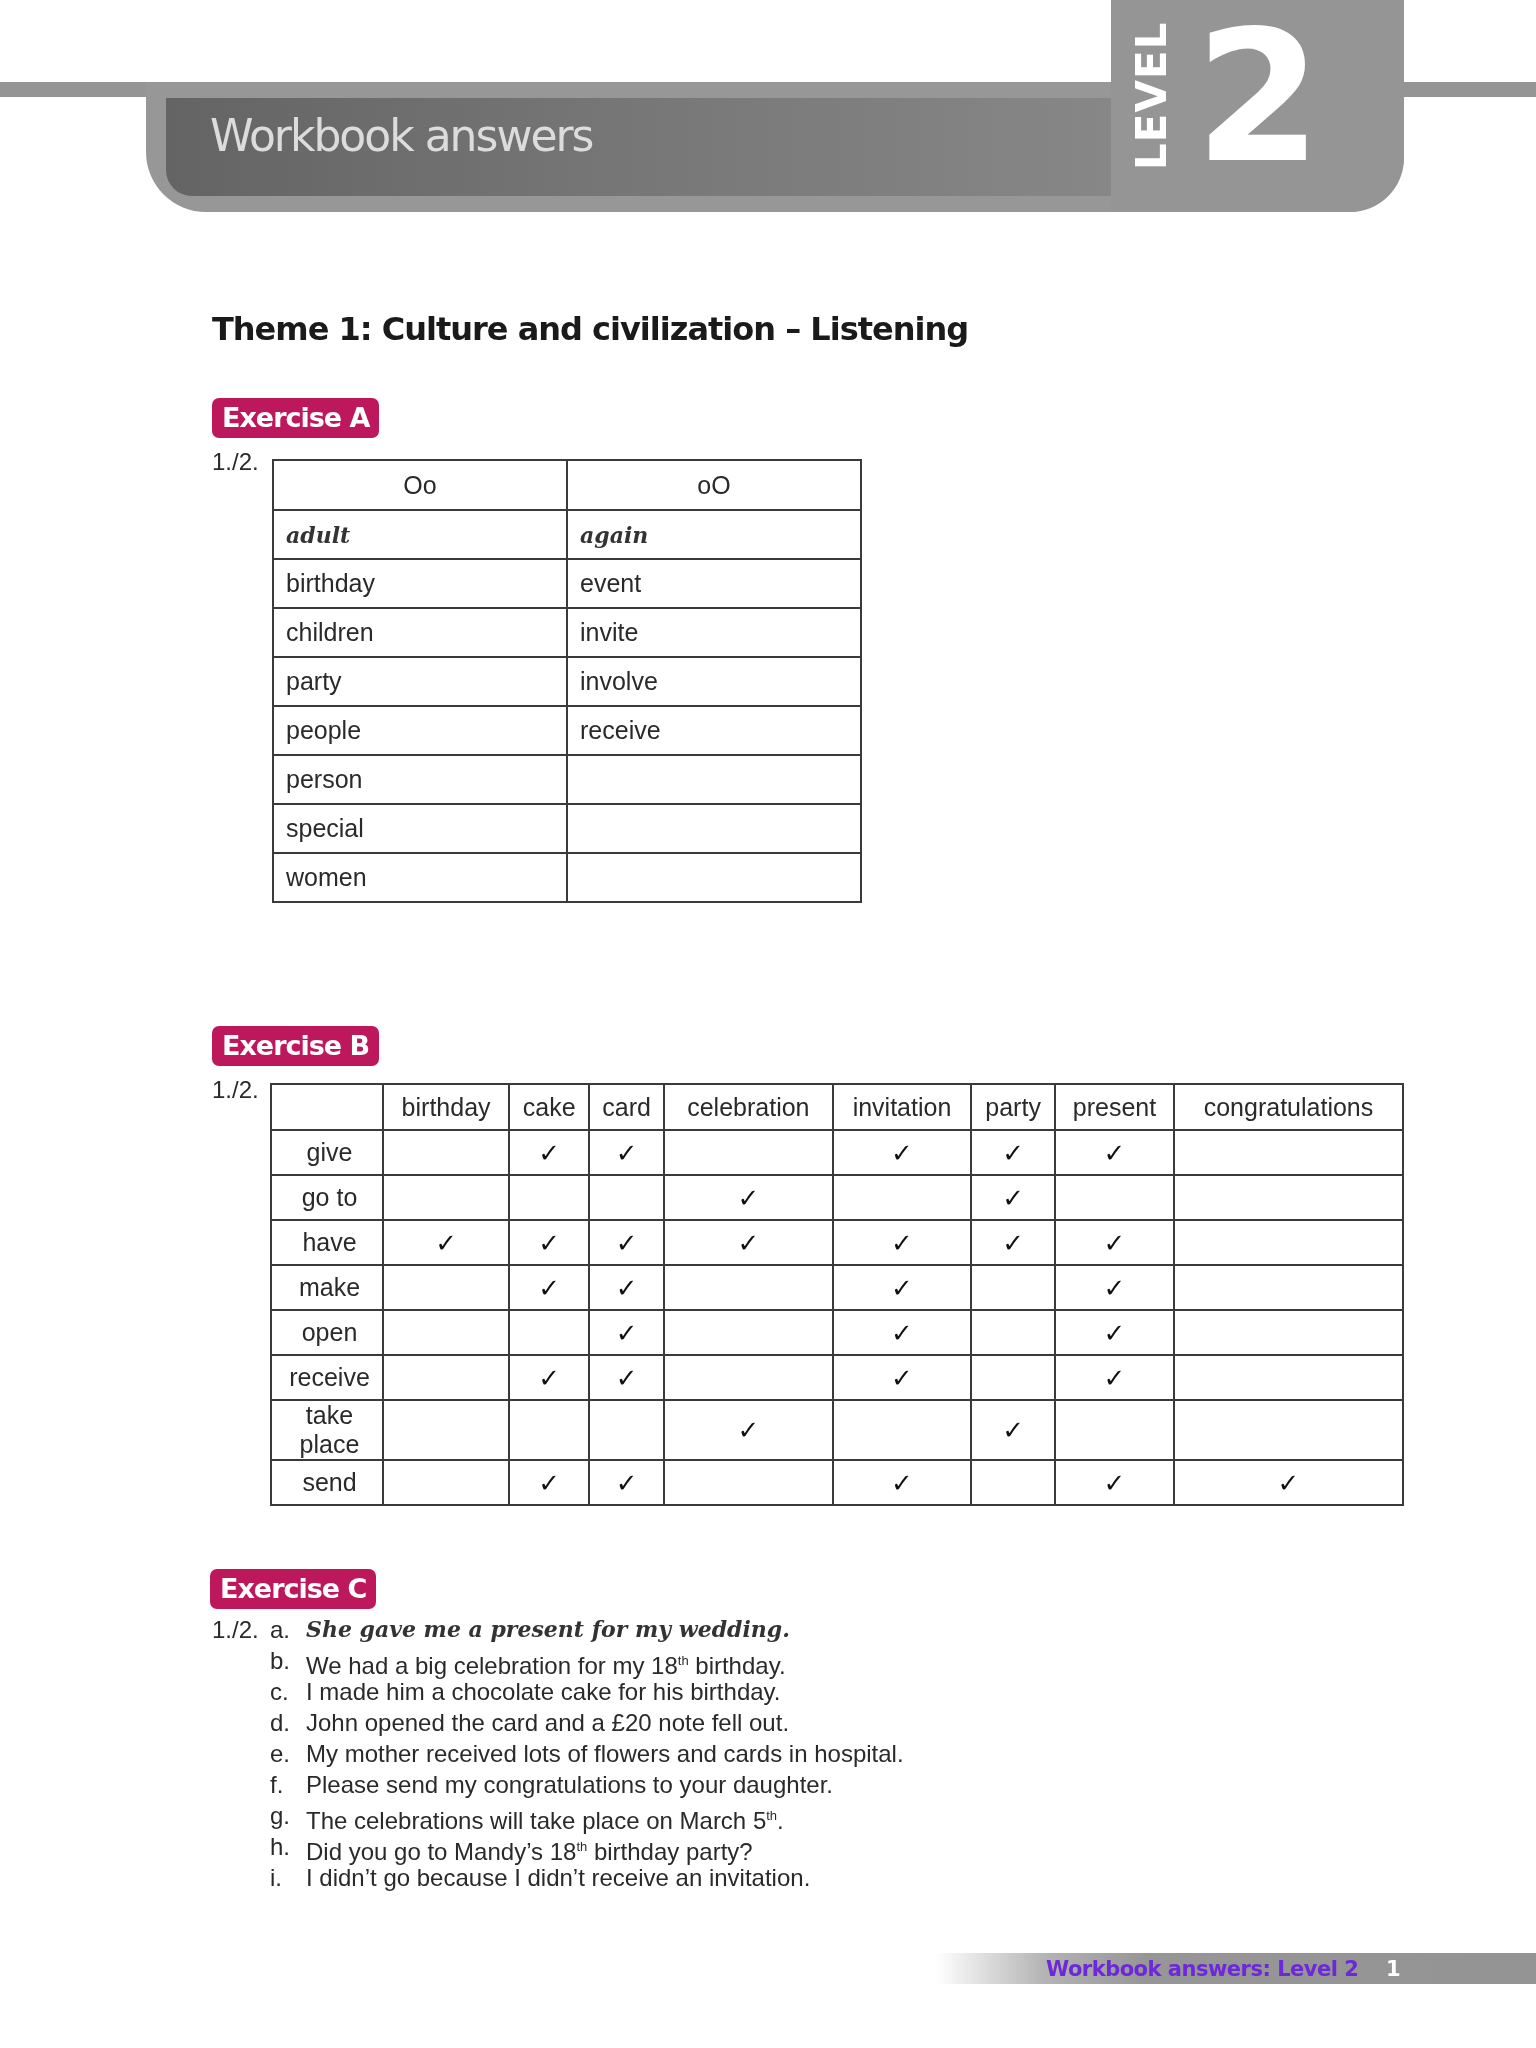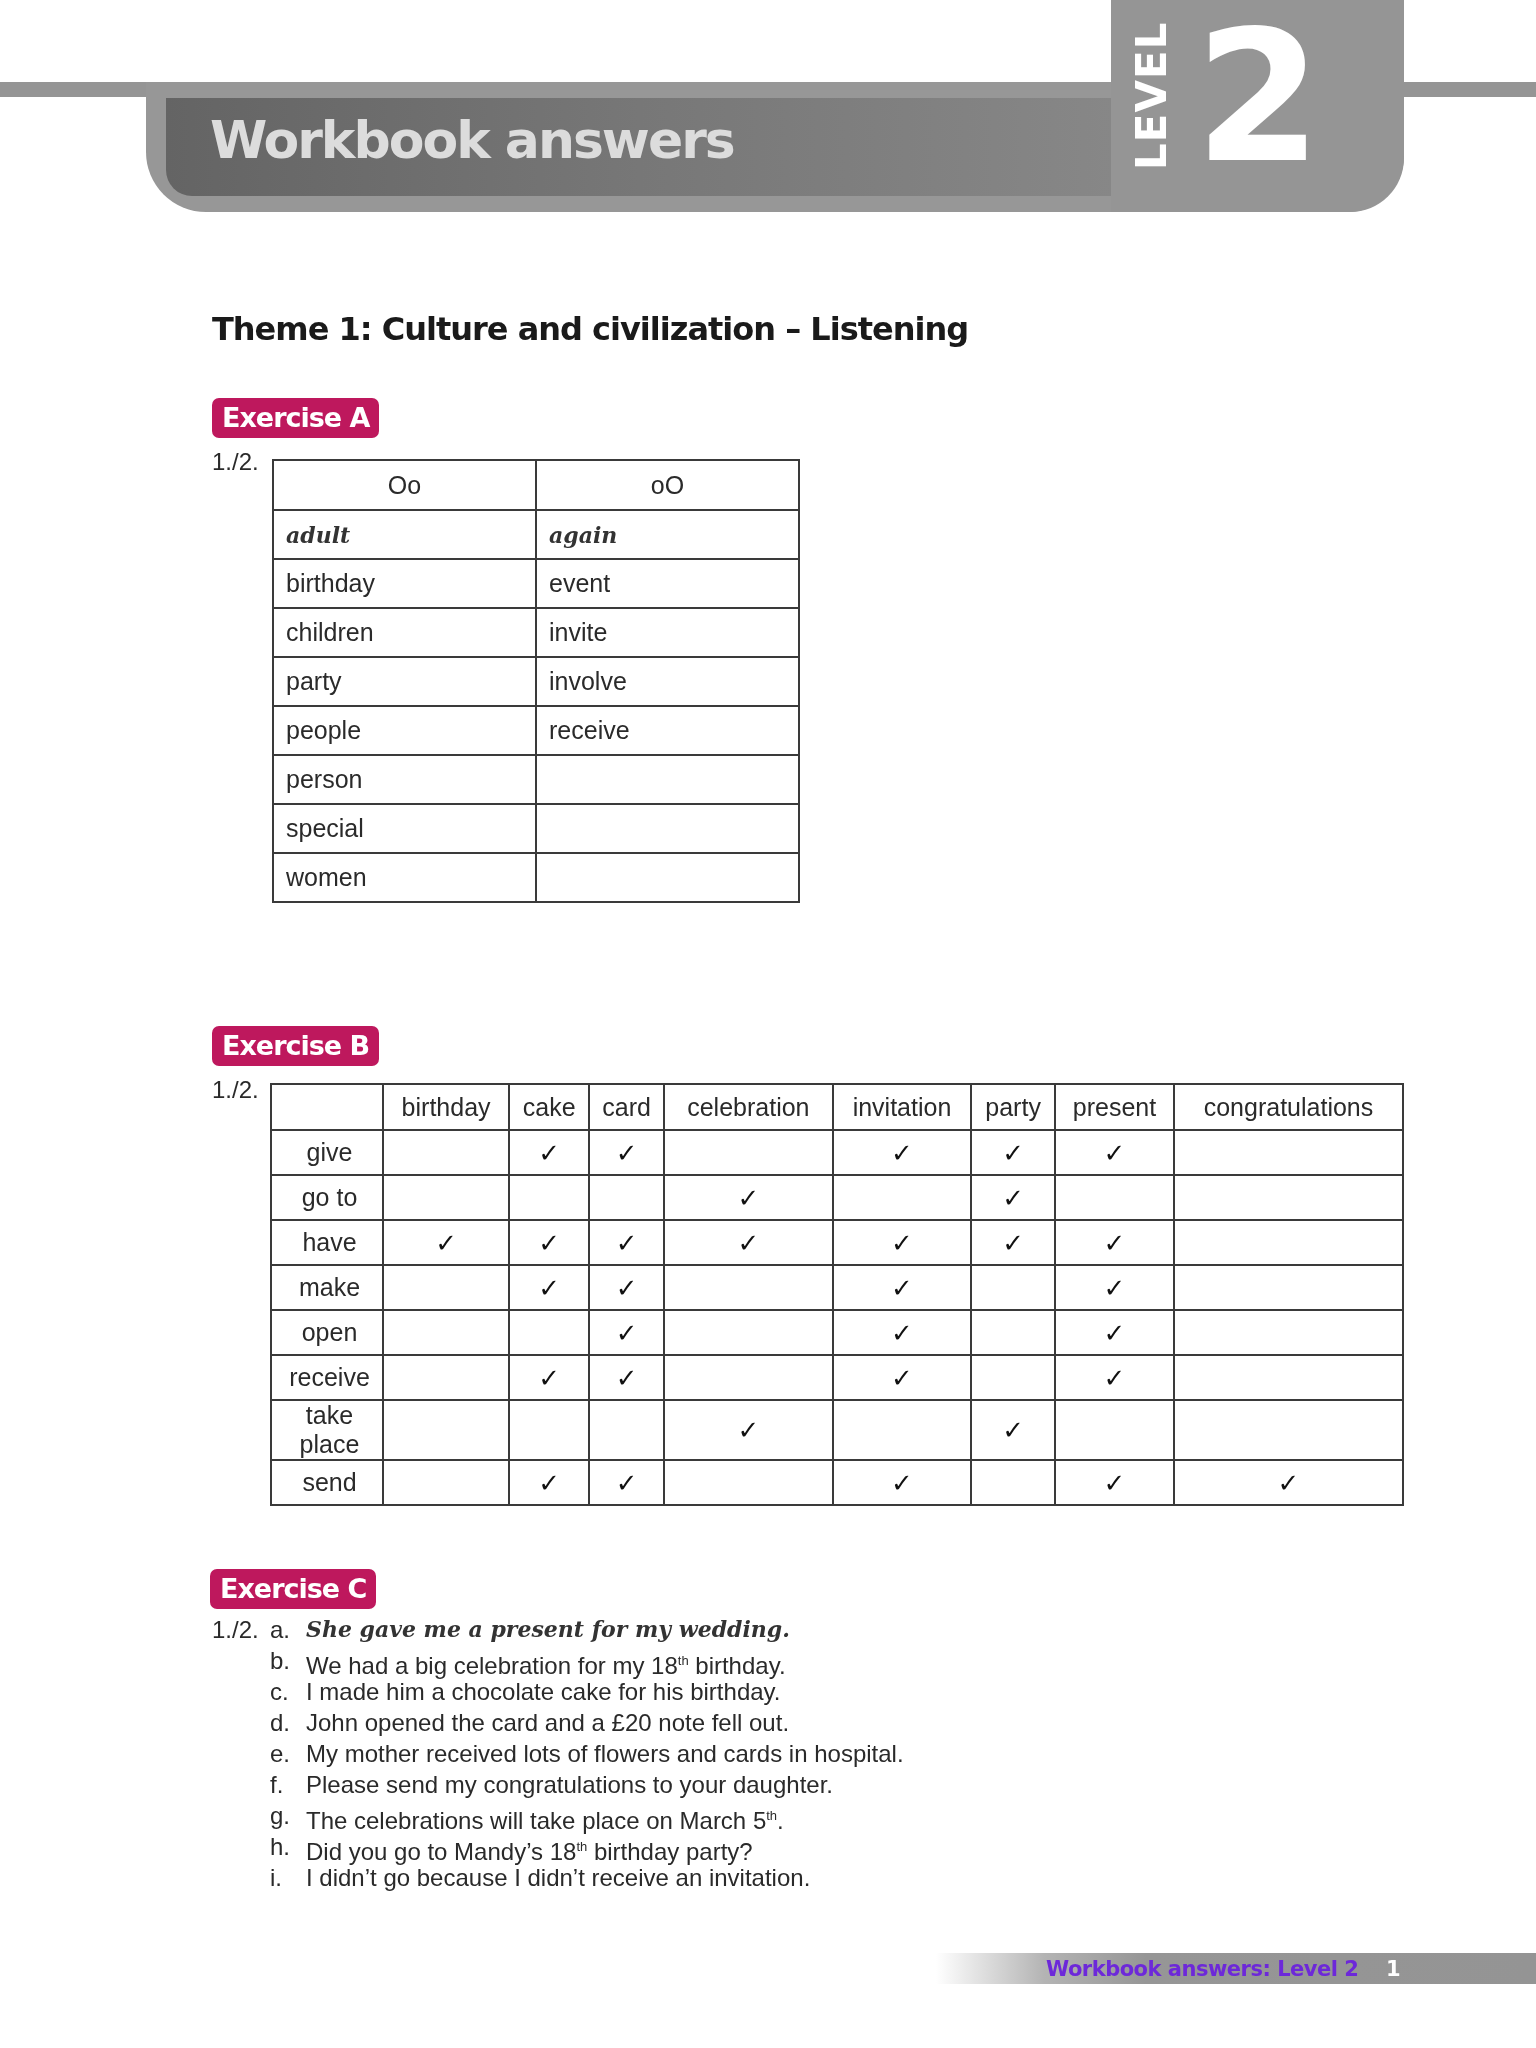--- a/index.html
+++ b/index.html
@@ -13,21 +13,21 @@
       position: absolute; left: 146px; top: 82px; width: 1258px; height: 130px;
       background: #979797; border-radius: 0 0 54px 60px;
     }
     .hdr-inner {
       position: absolute; left: 166px; top: 98px; width: 947px; height: 98px;
       background: linear-gradient(90deg, #646464 0%, #777 50%, #878787 100%);
       border-radius: 0 0 0 26px;
     }
     .hdr-title {
       position: absolute; left: 210px; top: 110px;
-      font-family: "DejaVu Sans", sans-serif; font-weight: bold; font-size: 52px;
+      font-family: "DejaVu Sans", sans-serif; font-weight: normal; font-size: 44px;
       letter-spacing: -2px; color: #dcdcdc;
     }
     .level-tab {
       position: absolute; left: 1111px; top: 0; width: 293px; height: 212px;
       background: #959595; border-radius: 0 0 56px 0;
     }
     .level-word {
       position: absolute; left: 1132px; top: 100px; width: 140px; height: 40px;
       transform-origin: 0 0; transform: rotate(-90deg) translate(-70px, 0);
       font-family: "DejaVu Sans", sans-serif; font-weight: bold; font-size: 42px; color: #fff;
@@ -49,21 +49,21 @@
       background: #be185d; border-radius: 7px;
       font-family: "DejaVu Sans", sans-serif; font-weight: bold; font-size: 27px; letter-spacing: -1px;
       color: #fff; line-height: 40px;
     }
     .qnum { position: absolute; font-size: 24px; color: #2a2a2a; }
 
     table { border-collapse: collapse; position: absolute; }
     td, th { border: 2px solid #3a3a3a; font-weight: normal; font-size: 25px; color: #2a2a2a; }
 
     
-    .tblA { left: 272px; top: 459px; width: 528px; }
+    .tblA { left: 272px; top: 459px; width: 590px; }
     .tblA th { height: 50px; text-align: center; width: 50%; }
     .tblA td { height: 49px; padding-left: 12px; text-align: left; }
     .hand { font-family: "DejaVu Serif", serif; font-style: italic; font-size: 22px; color: #333; font-weight: bold; }
 
     
     .tblB { left: 270px; top: 1083px; width: 1134px; }
     .tblB th { height: 46px; text-align: center; padding: 0 4px; white-space: nowrap; }
     .tblB td { height: 45px; text-align: center; }
     .tblB td.verb { text-align: center; padding-left: 5px; }
     .tick { font-family: "DejaVu Sans", sans-serif; font-size: 26px; color: #111; }

